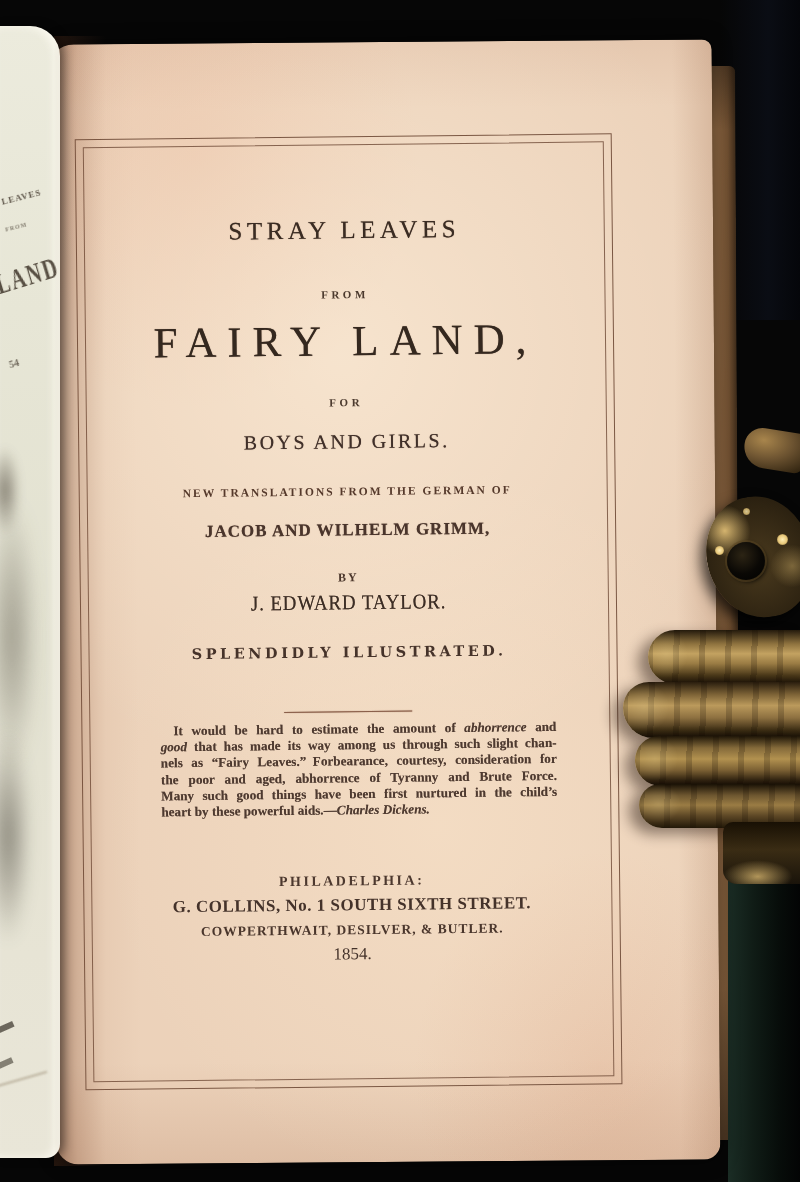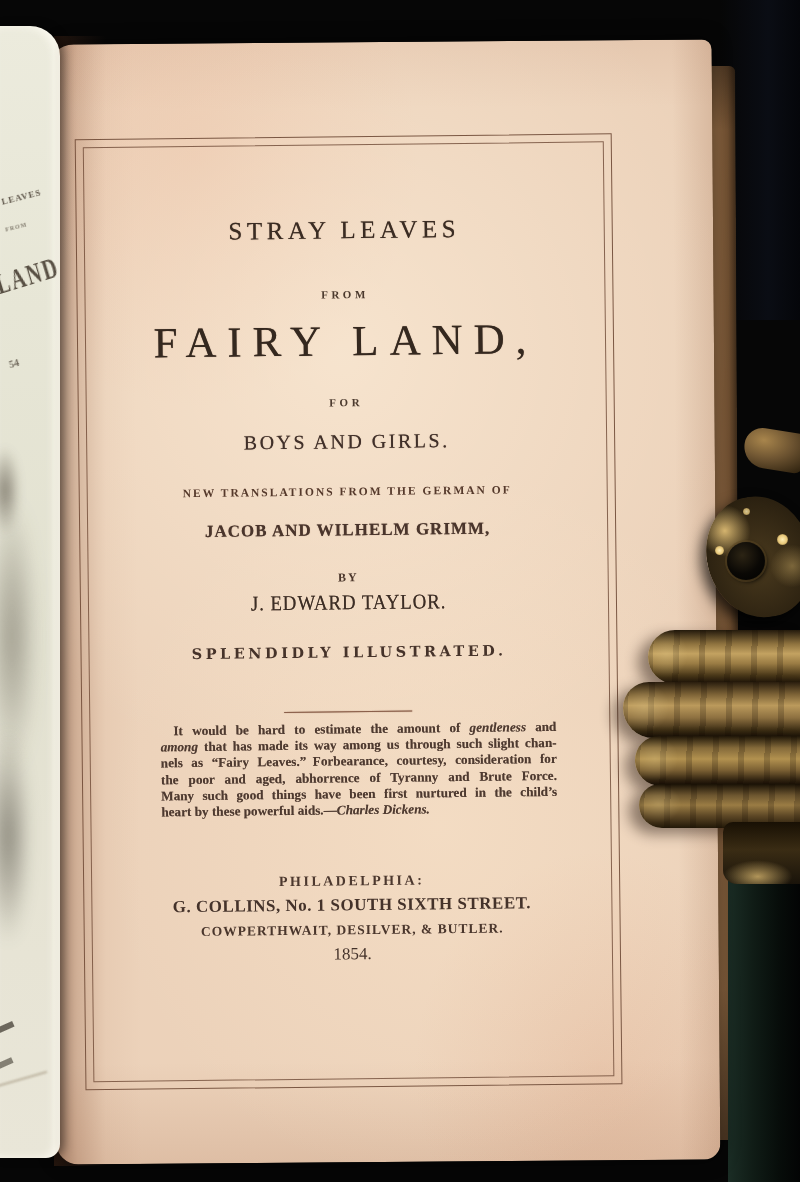--- a/index.html
+++ b/index.html
@@ -194,22 +194,22 @@
     <div class="tblock t-boys soft" data-name="subtitle">BOYS AND GIRLS.</div>
     <div class="tblock t-newtr" data-name="translation-line">NEW TRANSLATIONS FROM THE GERMAN OF</div>
     <div class="tblock t-jacob soft" data-name="authors">JACOB AND WILHELM GRIMM,</div>
     <div class="tblock t-by" data-name="by-word">BY</div>
     <div class="tblock t-taylor soft" data-name="translator"><span>J. EDWARD TAYLOR.</span></div>
     <div class="tblock t-splend" data-name="illustrated-line">SPLENDIDLY ILLUSTRATED.</div>
 
     <div class="rule" data-name="separator-rule"></div>
 
     <div class="quote" id="quote" data-name="dickens-quote">
-        <div class="quote-line indent" data-name="quote-line"><span data-name="quote-text">It would be hard to estimate the amount of </span><i data-name="quote-italic-text">gentleness</i><span data-name="quote-text"> and</span></div>
-        <div class="quote-line" data-name="quote-line"><i data-name="quote-italic-text">among</i><span data-name="quote-text"> that has made its way among us through such slight chan-</span></div>
+        <div class="quote-line indent" data-name="quote-line"><span data-name="quote-text">It would be hard to estimate the amount of </span><i data-name="quote-italic-text">abhorrence</i><span data-name="quote-text"> and</span></div>
+        <div class="quote-line" data-name="quote-line"><i data-name="quote-italic-text">good</i><span data-name="quote-text"> that has made its way among us through such slight chan-</span></div>
         <div class="quote-line" data-name="quote-line"><span data-name="quote-text">nels as “Fairy Leaves.” Forbearance, courtesy, consideration for</span></div>
         <div class="quote-line" data-name="quote-line"><span data-name="quote-text">the poor and aged, abhorrence of Tyranny and Brute Force.</span></div>
         <div class="quote-line" data-name="quote-line"><span data-name="quote-text">Many such good things have been first nurtured in the child’s</span></div>
         <div class="quote-line last" data-name="quote-line"><span data-name="quote-text">heart by these powerful aids.—</span><i data-name="quote-italic-text">Charles Dickens.</i></div>
       </div>
 
     <div class="tblock t-city" data-name="imprint-city">PHILADELPHIA:</div>
     <div class="tblock t-pub1" data-name="imprint-publisher1">G. COLLINS, No. 1 SOUTH SIXTH STREET.</div>
     <div class="tblock t-pub2" data-name="imprint-publisher2">COWPERTHWAIT, DESILVER, &amp; BUTLER.</div>
     <div class="tblock t-year" data-name="imprint-year">1854.</div>

